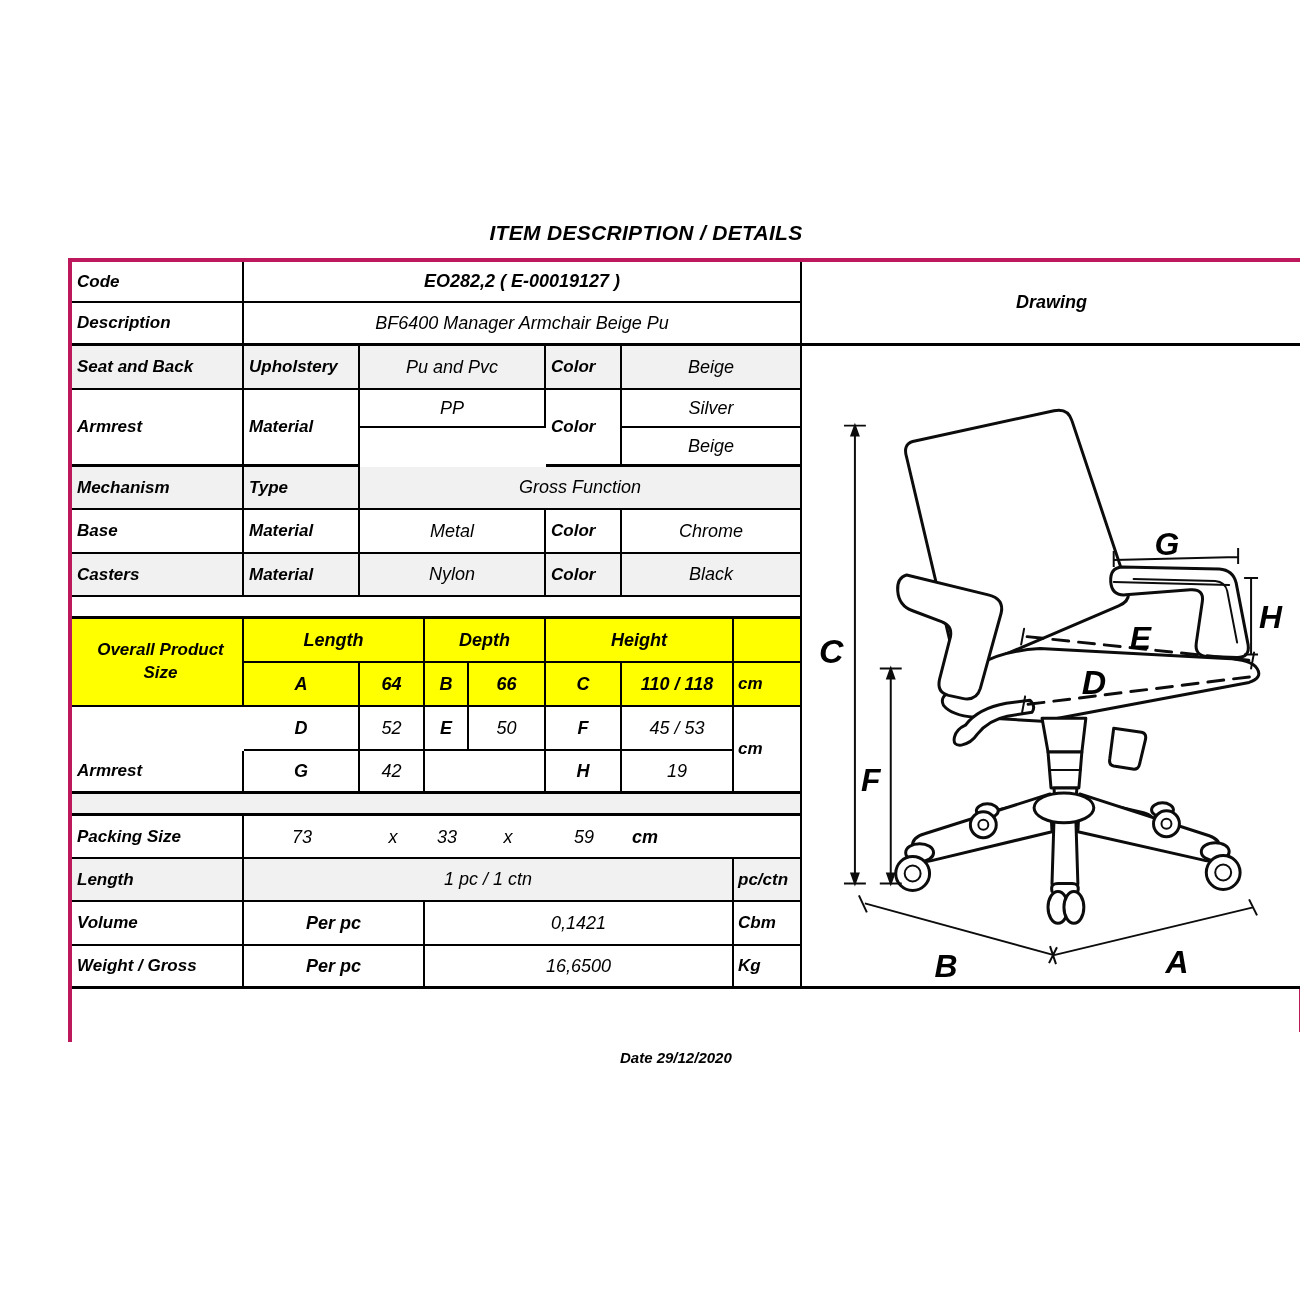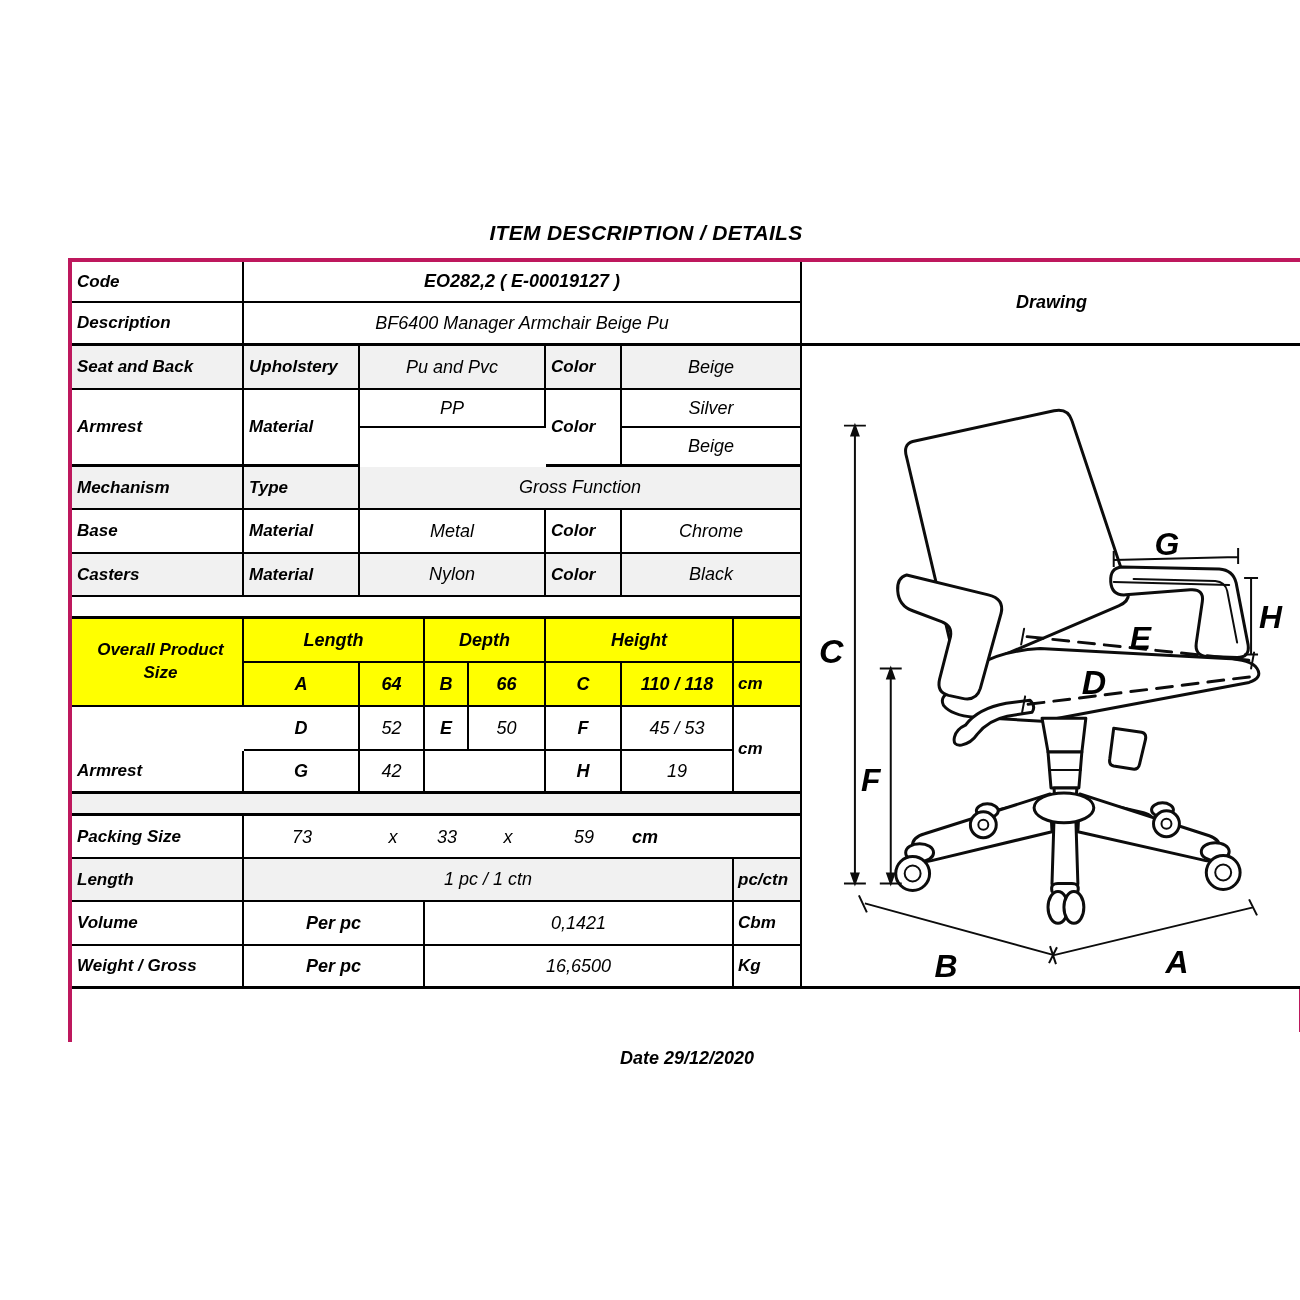--- a/index.html
+++ b/index.html
@@ -19,21 +19,21 @@
   .gray{background:#f1f1f1;}
   .yel{background:#ffff00;}
   .nbr{border-right:none;}
   .nbb{border-bottom:none;}
   .tb{border-bottom-width:3px;}
   .col2{flex-direction:column;justify-content:center;line-height:1.35;padding-left:7px;}
   .pk{position:relative;}
   .pk span{position:absolute;top:50%;transform:translate(-50%,-50%);}
   .datecell{position:relative;}
   .datecell span{position:absolute;left:548px;top:50%;transform:translateY(-50%);
-                 font-weight:bold;font-size:18px;}
+                 font-weight:bold;font-size:15px;}
   .drawhead{font-weight:bold;font-size:18px;justify-content:center;}
   .drawcell{padding:0;align-items:stretch;}
   .drawcell svg{width:100%;height:100%;display:block;}
   .dim{font-family:"Liberation Sans",sans-serif;font-size:32px;font-weight:bold;fill:#000;}
 </style>
 </head>
 <body>
 
 <div class="page">
 

